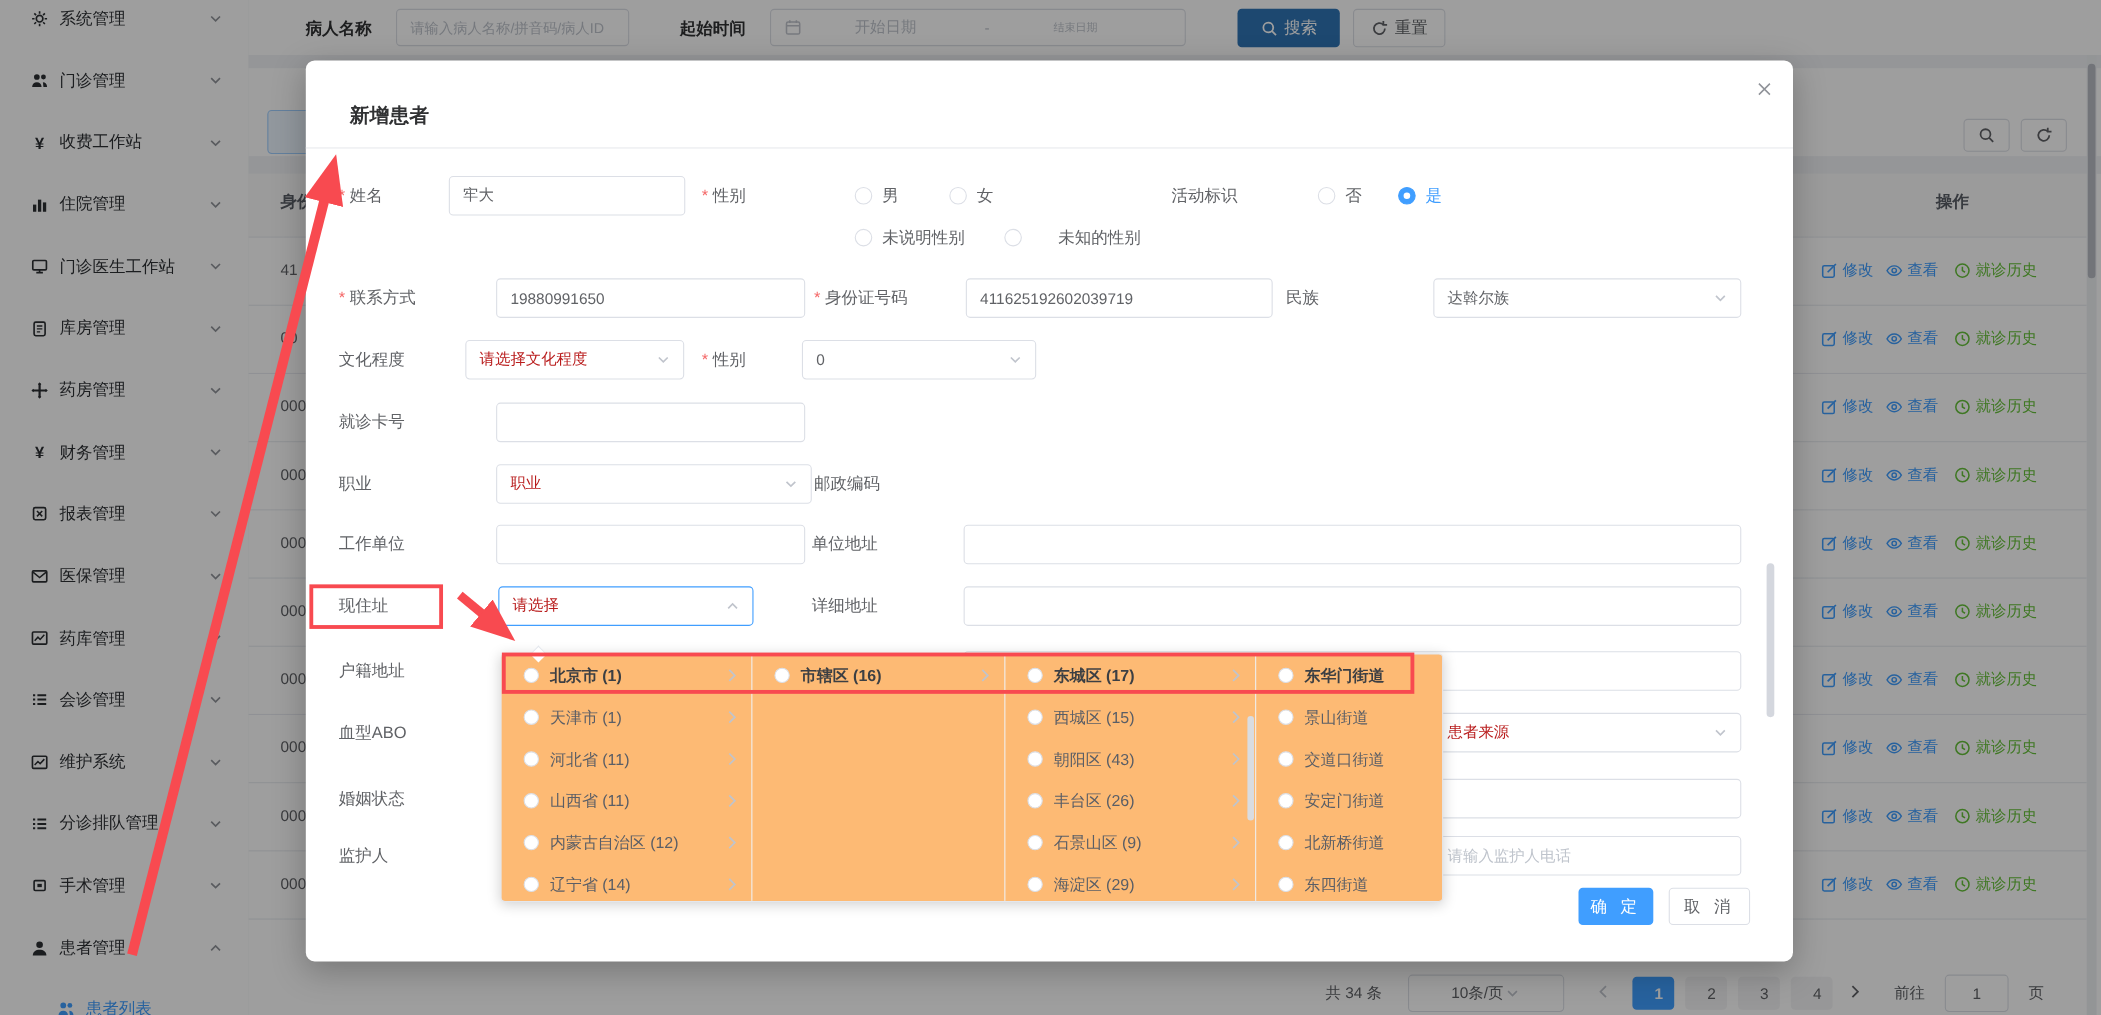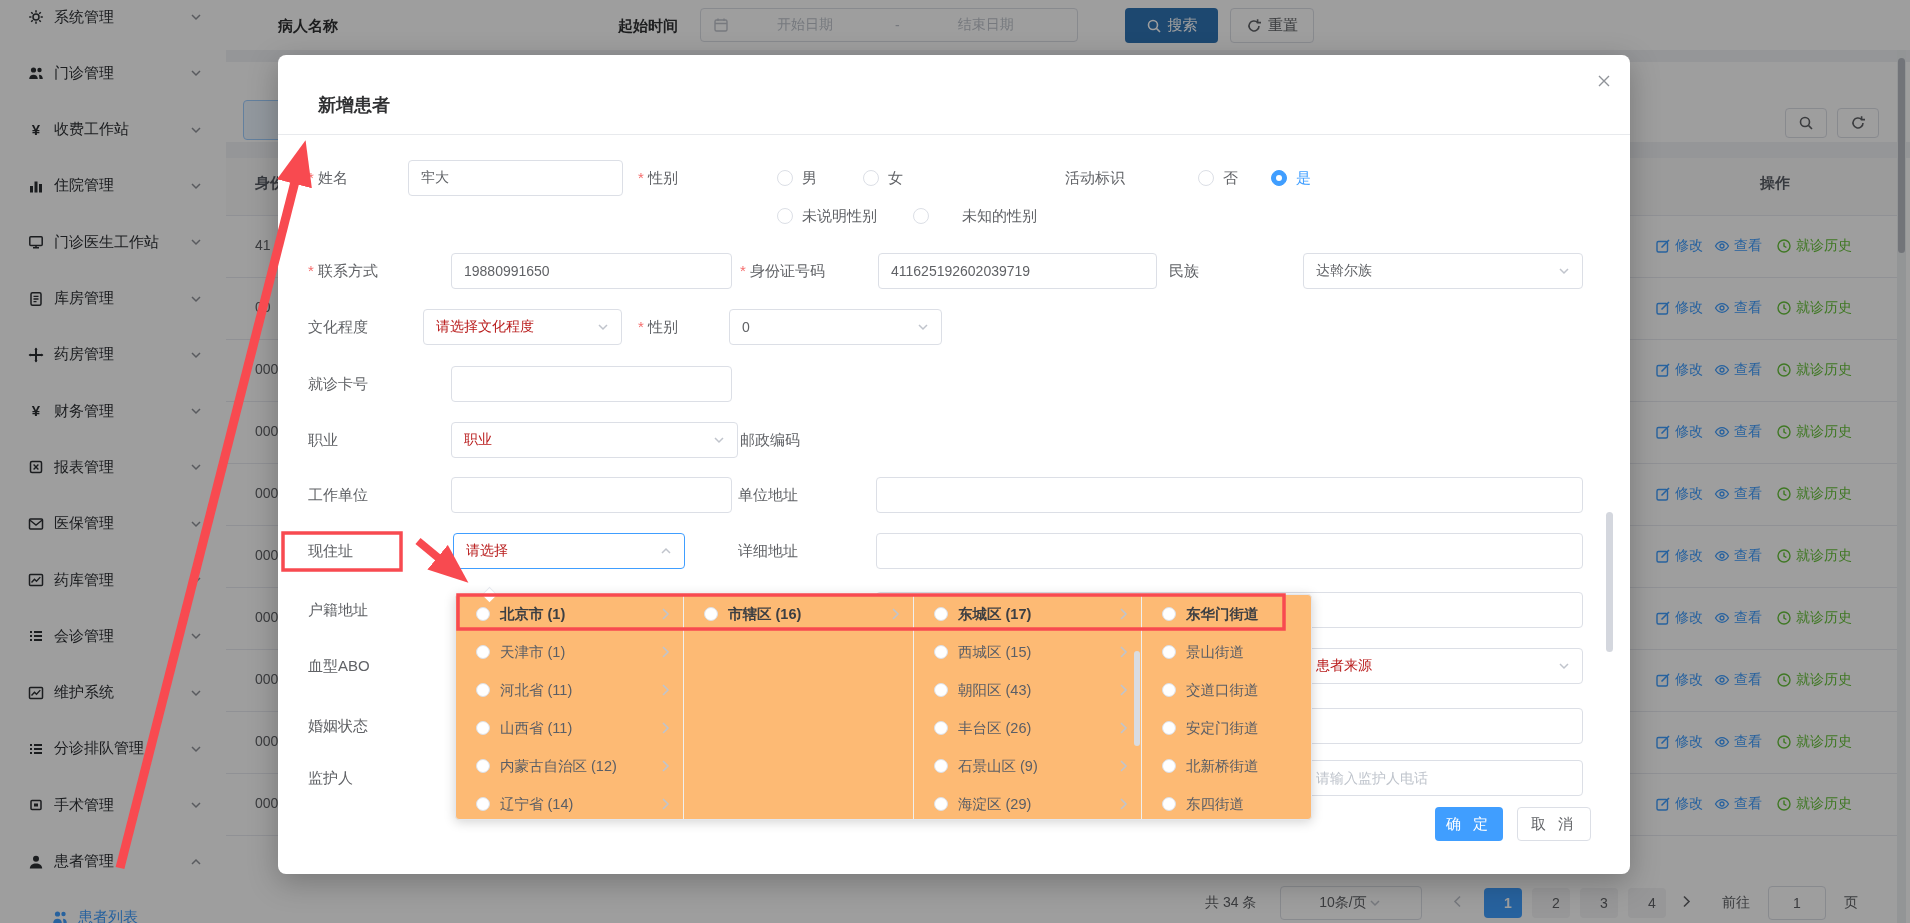--- a/index.html
+++ b/index.html
@@ -334,31 +334,32 @@
         </div>
       </div>
   </div>
 
   <div class="topbar"></div>
   <div class="band" style="left:226px;top:50px;width:1684px;height:12px;"></div>
   <div class="band" style="left:226px;top:142px;width:1684px;height:16px;z-index:2;"></div>
   <div class="content"></div>
 
   <span class="abs t-label" style="left:278px;top:17px;z-index:2;">病人名称</span>
+  <input class="abs inp" style="left: 360px; top: 8px; width: 212px; height: 34px; z-index: 2; font-size: 13px;" placeholder="请输入病人名称/拼音码/病人ID">
   <span class="abs t-label" style="left:618px;top:17px;z-index:2;">起始时间</span>
   <div class="abs inp" style="left:700px;top:8px;width:378px;height:34px;z-index:2;display:flex;align-items:center;">
     <span class="icon" style="color:#c0c4cc;">
         <svg viewBox="0 0 16 16" xmlns="http://www.w3.org/2000/svg">
           <rect x="2" y="3" width="12" height="11" rx="1.5" fill="none" stroke="currentColor" stroke-width="1.4"></rect>
           <path d="M5 1.5V4M11 1.5V4M2 6.5h12" stroke="currentColor" stroke-width="1.4" fill="none"></path>
         </svg>
       </span>
     <span style="color:#bfc4cc;font-size:14px;margin-left:48px;">开始日期</span>
     <span style="color:#bfc4cc;font-size:14px;margin-left:62px;">-</span>
-    <span style="color:#bfc4cc;font-size:14px;margin-left:58px;">结束日期</span>
+    <span style="color:#bfc4cc;font-size:10px;margin-left:58px;">结束日期</span>
   </div>
   <div class="abs btn primary" style="left:1125px;top:8px;width:93px;height:35px;z-index:2;">
     <span class="icon">
         <svg viewBox="0 0 16 16" xmlns="http://www.w3.org/2000/svg">
           <circle cx="7" cy="7" r="4.5" fill="none" stroke="currentColor" stroke-width="1.6"></circle>
           <path d="M10.4 10.4L14 14" stroke="currentColor" stroke-width="1.6" fill="none"></path>
         </svg>
       </span>
     <span>搜索</span>
   </div>

